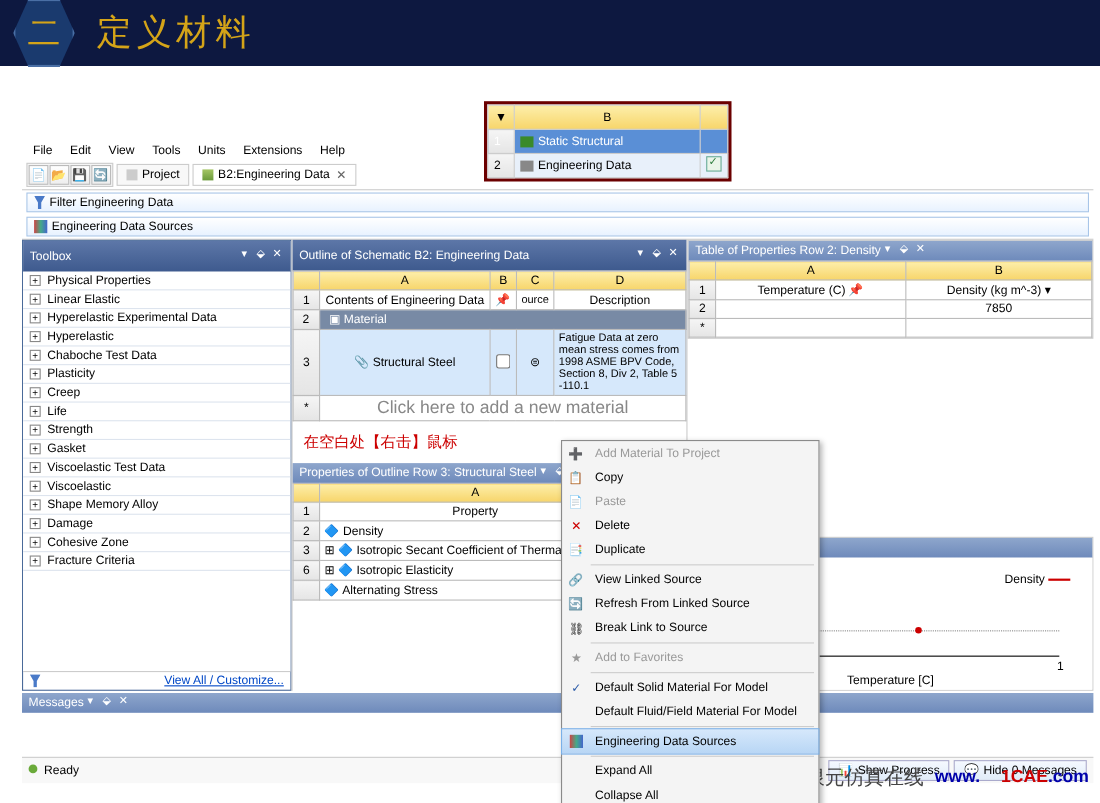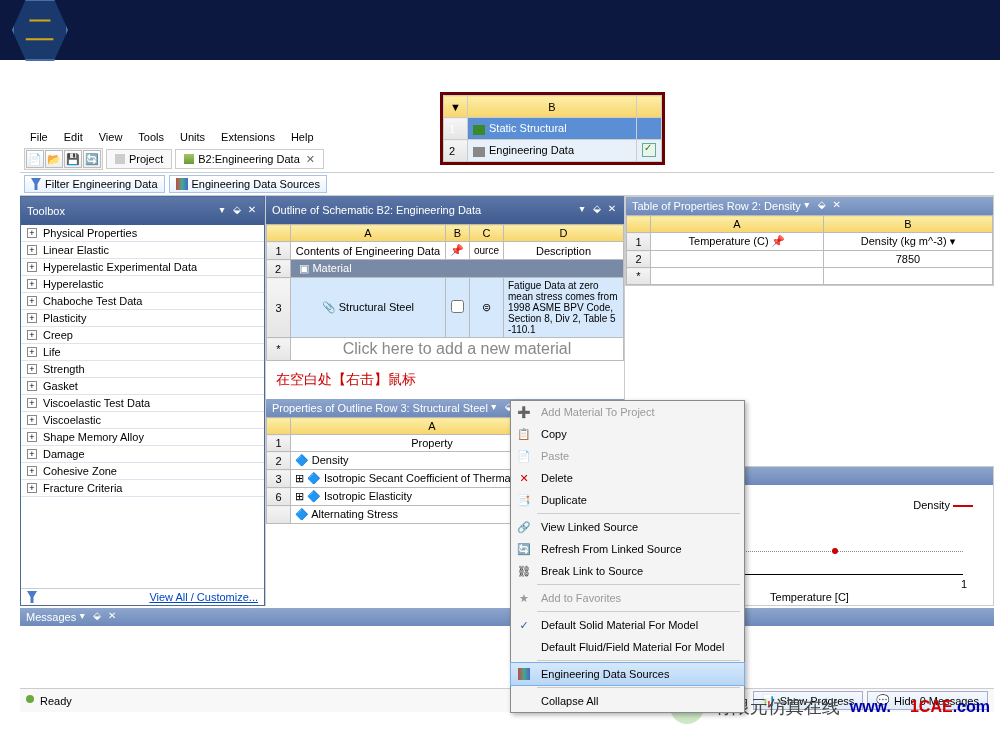--- a/index.html
+++ b/index.html
@@ -31,21 +31,21 @@
 
 
 .toolbar { display: flex; align-items: center; padding: 2px 4px; border-bottom: 1px solid #ccc; gap: 1px; }
 .tb-btn { width: 18px; height: 18px; border: 1px solid #bbb; background: linear-gradient(#fff,#eee); display: inline-flex; align-items: center; justify-content: center; }
 .tb-group { display: flex; gap: 1px; border: 1px solid #ccc; padding: 1px; background: #f5f5f5; }
 .tab-item { display: inline-flex; align-items: center; padding: 2px 8px; border: 1px solid #ccc; background: #f8f8f8; margin-left: 2px; height: 20px; }
 .tab-active { background: #fff; }
 .tab-close { margin-left: 6px; color: #666; }
 
 
-.filter-bar { display: flex; padding: 2px 4px; gap: 4px; border-bottom: 1px solid #ccc; }
+.filter-bar { display: flex; padding: 2px 4px; gap: 4px; border-bottom: 1px solid #ccc; flex-direction: column; }
 .filter-btn { display: inline-flex; align-items: center; padding: 2px 6px; border: 1px solid #a8c5e8; background: linear-gradient(#fff, #e8f2ff); gap: 4px; }
 
 
 .panels { display: flex; height: 410px; }
 .panel-header { background: linear-gradient(#5d77a8, #3e5a8e); color: #fff; padding: 8px 6px; display: flex; justify-content: space-between; align-items: center; font-size: 11px; }
 .panel-header-light { background: linear-gradient(#8ea6cc, #6e8abb); color: #fff; padding: 3px 6px; display: flex; justify-content: flex-start; align-items: center; font-size: 11px; }
 .panel-ctrls { display: flex; gap: 3px; }
 .panel-ctrls span { width: 12px; height: 12px; display: inline-block; text-align: center; line-height: 10px; font-size: 10px; color: #fff; }
 
 
@@ -100,20 +100,21 @@
 .book-icon { width: 12px; height: 12px; background: linear-gradient(90deg,#c44,#4a8,#46c); display: inline-block; }
 .funnel-icon { width: 10px; height: 12px; background: #4a7ac8; clip-path: polygon(0 0, 100% 0, 65% 50%, 65% 100%, 35% 100%, 35% 50%); display: inline-block; }
 </style>
 </head>
 <body>
 
 <div class="title-bar">
   <div class="hex-badge">
       <span>二</span>
     </div>
+  <div class="title-text">定义材料</div>
 </div>
 
 <div class="schematic-box">
   <table class="schematic-table">
     <tbody>
         <tr>
           <th style="width:18px">▼</th>
           <th>B</th>
           <th style="width:22px"></th>
         </tr>
@@ -459,20 +460,24 @@
   <div class="cm-sep"></div>
   <div class="cm-item highlighted">
       <span class="cm-icon">
         <span class="book-icon"></span>
       </span>
       <span>Engineering Data Sources</span>
     </div>
   <div class="cm-sep"></div>
   <div class="cm-item">
       <span class="cm-icon"></span>
+      <span>Expand All</span>
+    </div>
+  <div class="cm-item">
+      <span class="cm-icon"></span>
       <span>Collapse All</span>
     </div>
 </div>
 
 <div class="status-bar">
   <div class="status-left">
     <span class="status-dot"></span>
     <span>Ready</span>
   </div>
   <div class="status-btns">

